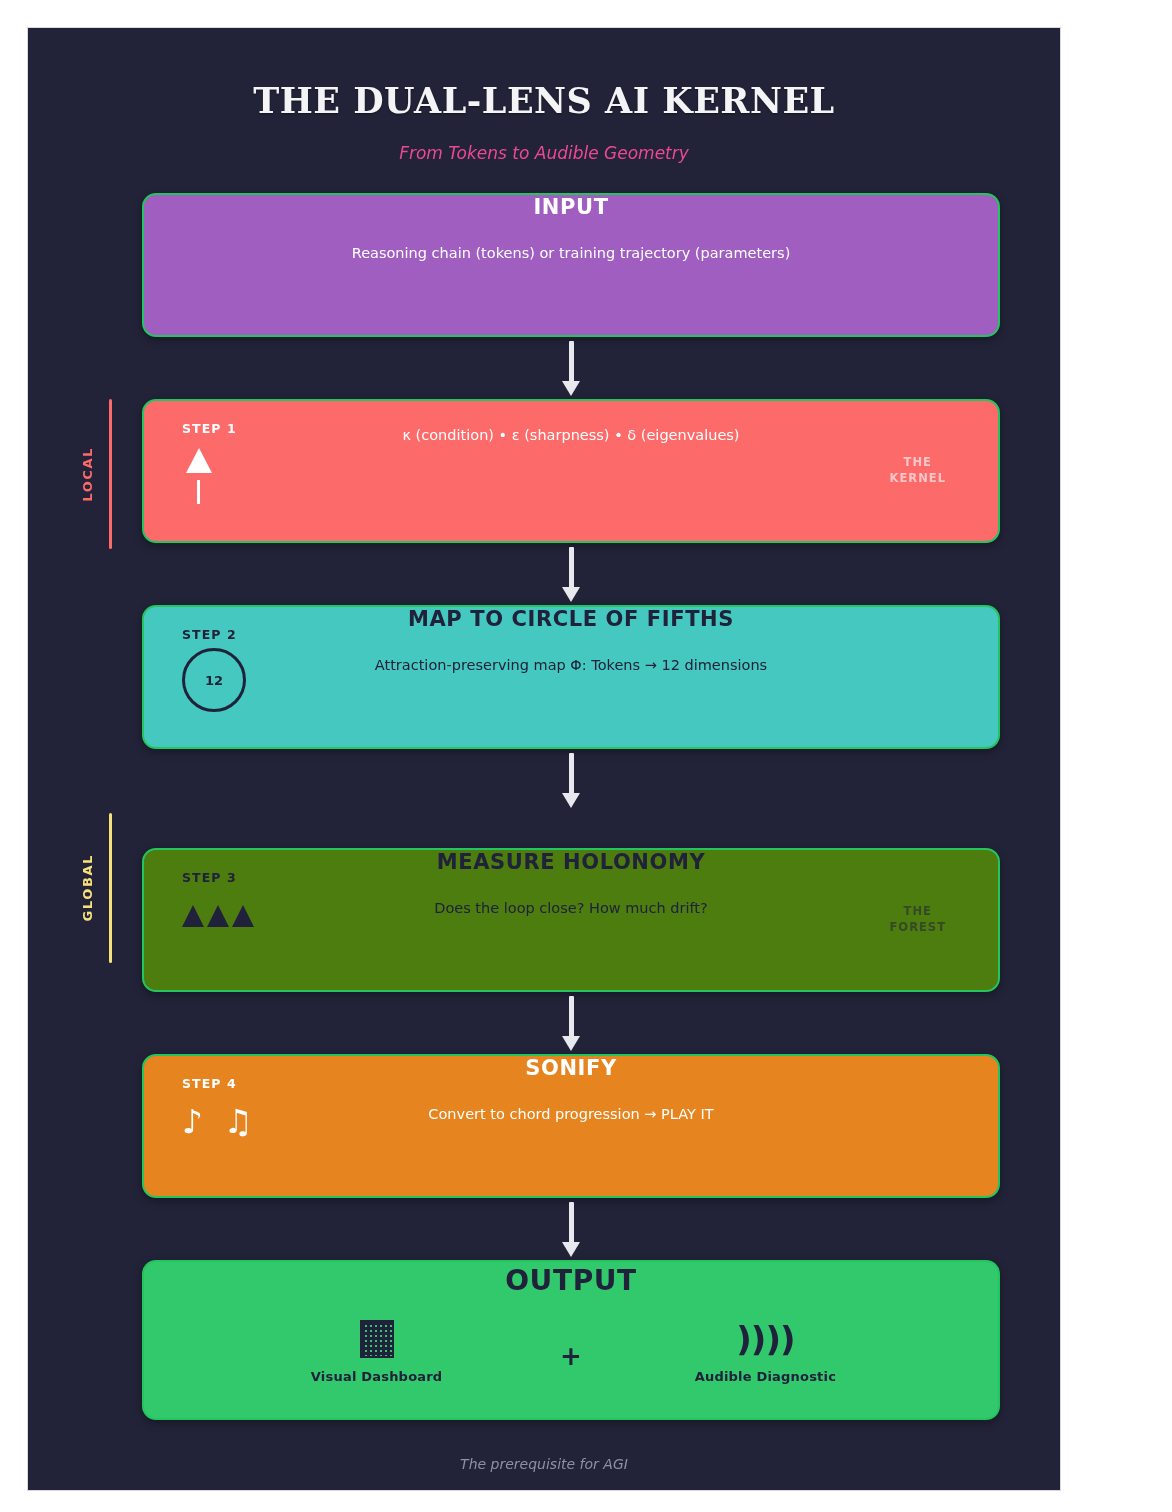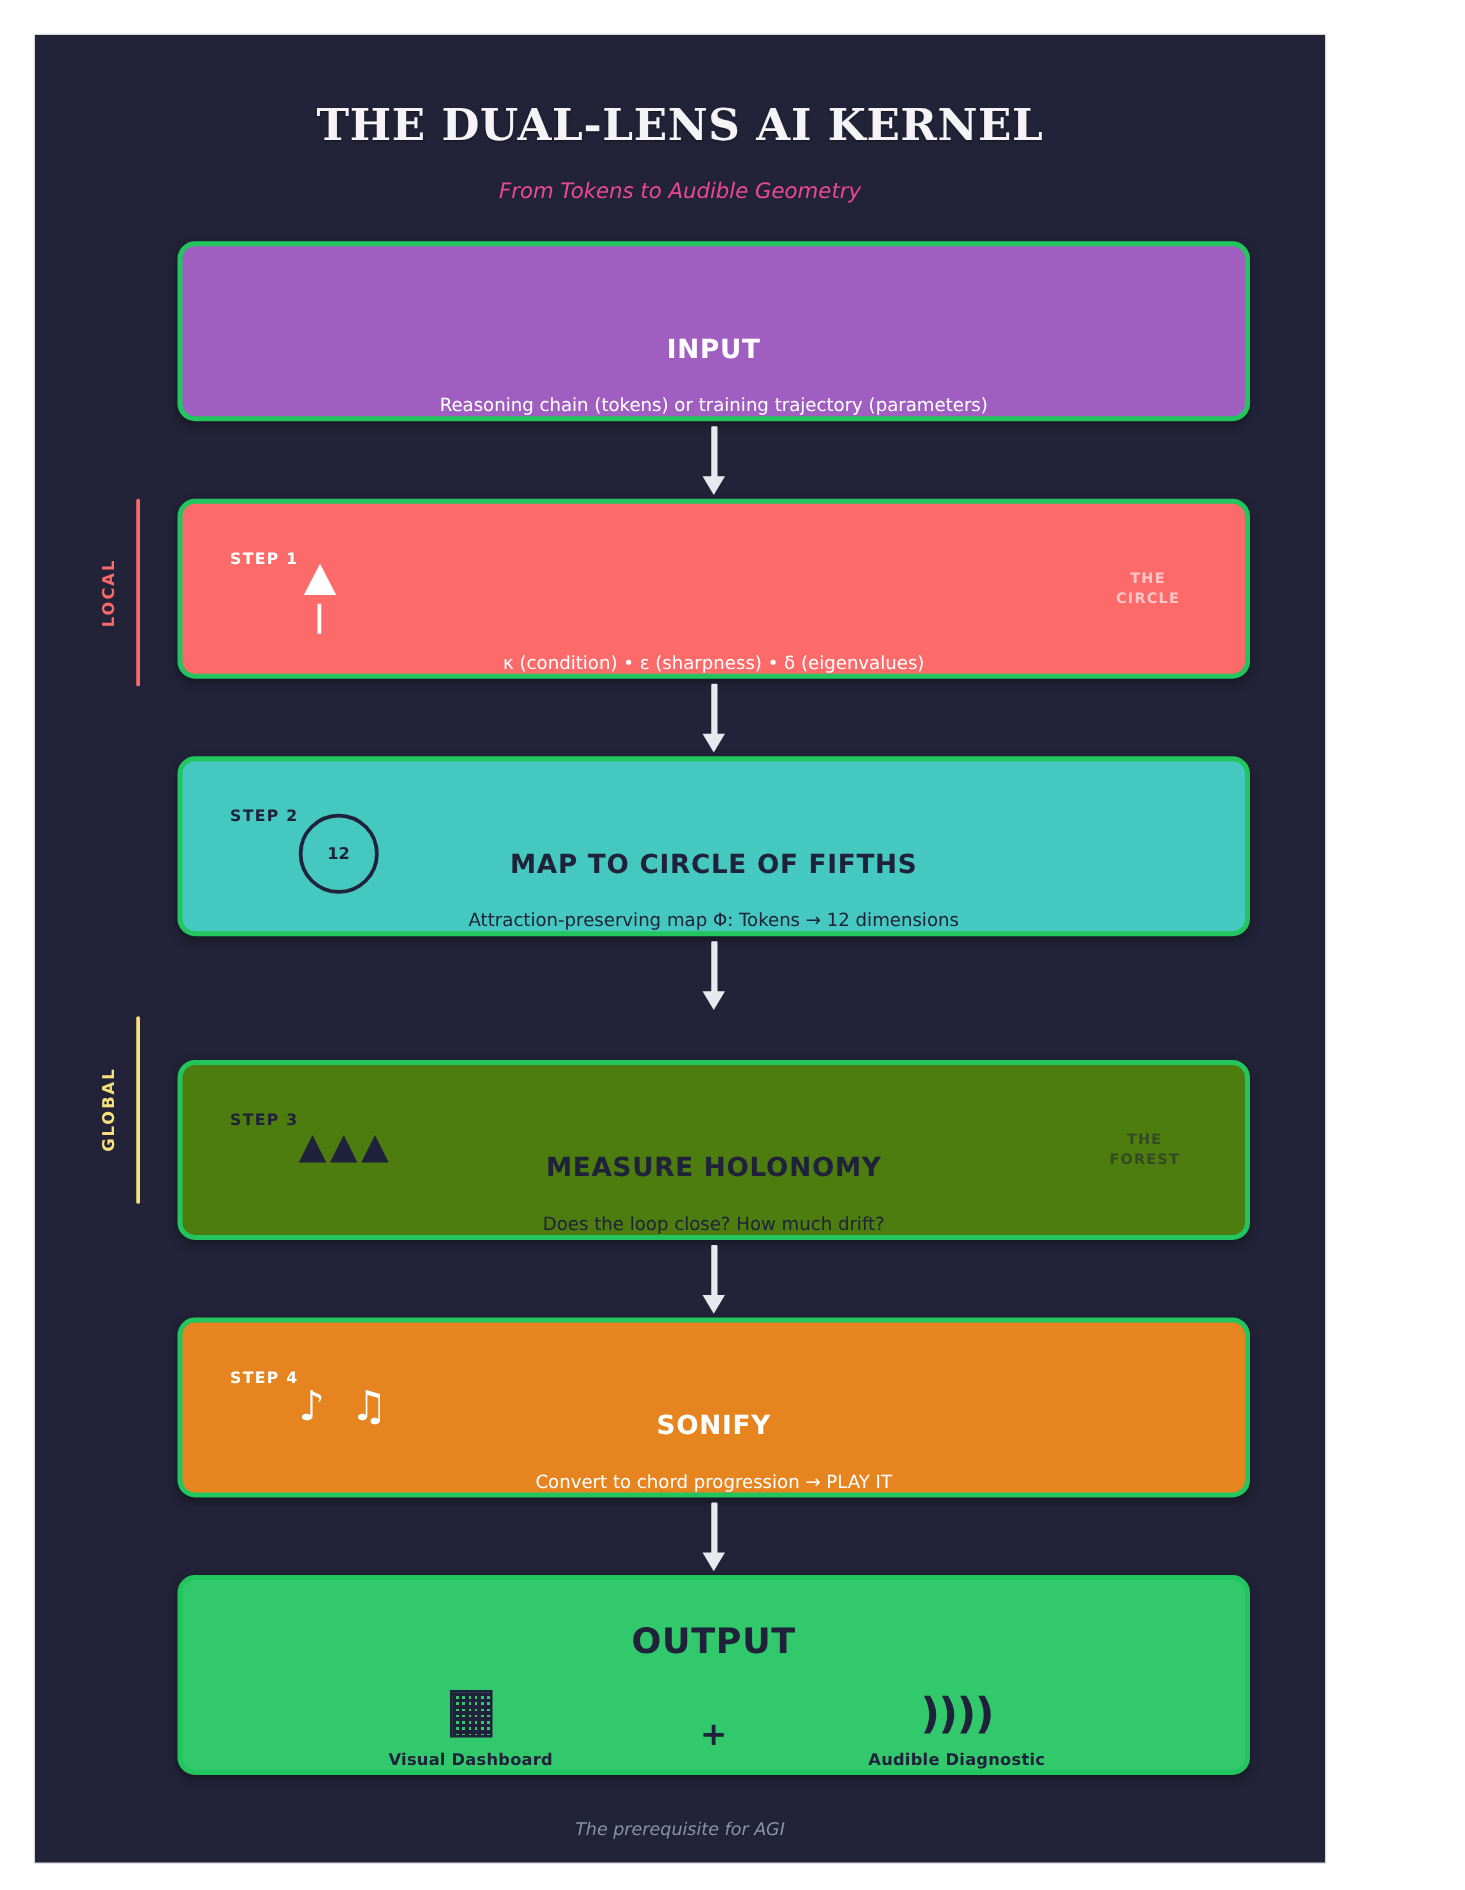--- a/index.html
+++ b/index.html
@@ -58,24 +58,24 @@
     margin-top: 30px;
     padding-left: 62px;
     padding-right: 8px;
   }
 
   
   .box {
     position: relative;
     box-sizing: border-box;
     border-radius: 14px;
-    border: 4px solid #22c55e;
+    border: 2px solid #22c55e;
     height: 144px;
     display: flex;
-    align-items: flex-end;
+    align-items: flex-start;
     justify-content: center;
     box-shadow: 0 3px 8px rgba(0,0,0,0.35);
   }
   .box-center {
     text-align: center;
     padding: 0 120px;
   }
   .box-title {
     font-size: 21px;
     font-weight: bold;
@@ -94,23 +94,23 @@
   .box-step1  { background: #fc6a6a; }
   .box-step2  { background: #44c8bf; }
   .box-step3  { background: #4d7c0f; margin-top: 37px; }
   .box-step4  { background: #e68420; }
   .box-output { background: #32c96d; height: 160px; }
 
   
   .corner-left {
     position: absolute;
     left: 38px;
-    top: 36px;
-    display: flex;
-    flex-direction: row;
+    top: 20px;
+    display: flex;
+    flex-direction: column;
     align-items: flex-start;
   }
   .step-tag {
     font-size: 12.5px;
     font-weight: bold;
     letter-spacing: 1.1px;
   }
   .icon-slot {
     margin-top: 12px;
     display: flex;
@@ -365,21 +365,21 @@
               <span class="canopy"></span>
               <span class="trunk"></span>
             </span>
           </span>
         </div>
         <div class="box-center">
           <div class="box-sub light-txt">κ (condition)  •  ε (sharpness)  •  δ (eigenvalues)</div>
         </div>
         <div class="corner-right on-light">
           <div>THE</div>
-          <div>CIRCLE</div>
+          <div>KERNEL</div>
         </div>
       </div>
 
       <div class="arrow">
         <span class="shaft"></span>
         <span class="head"></span>
       </div>
 
       <div class="box box-step2">
         <div class="corner-left">

